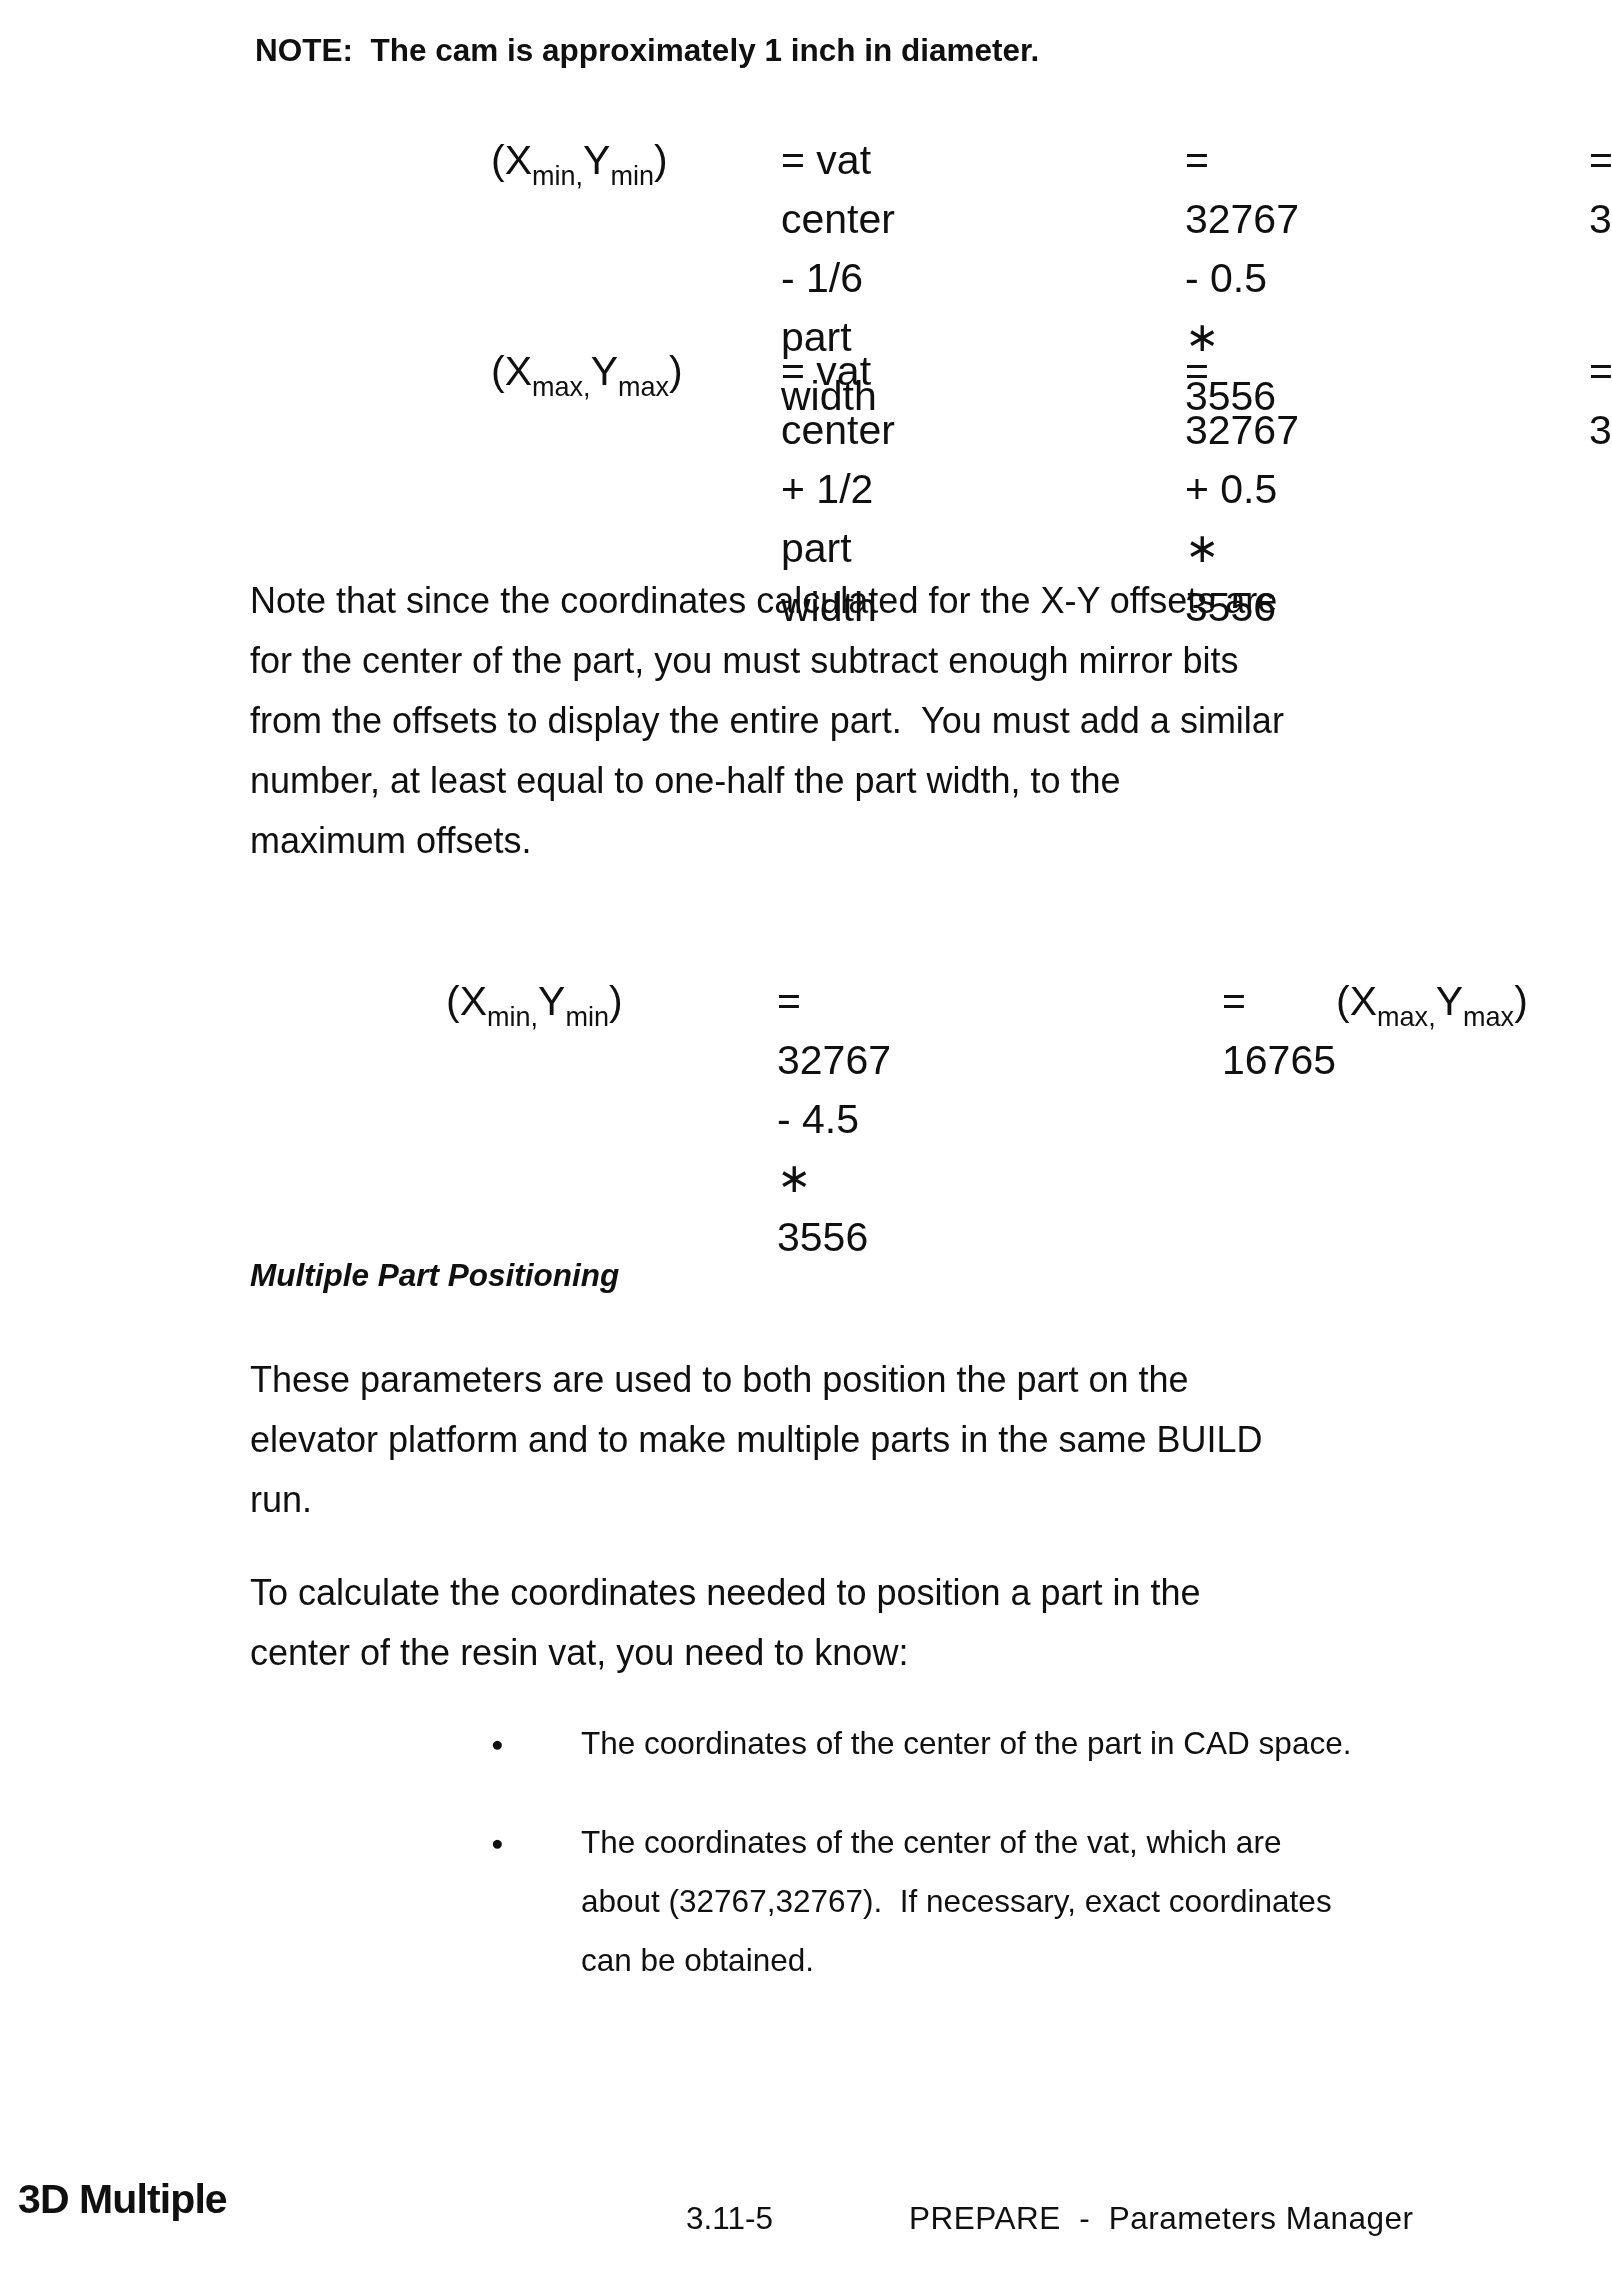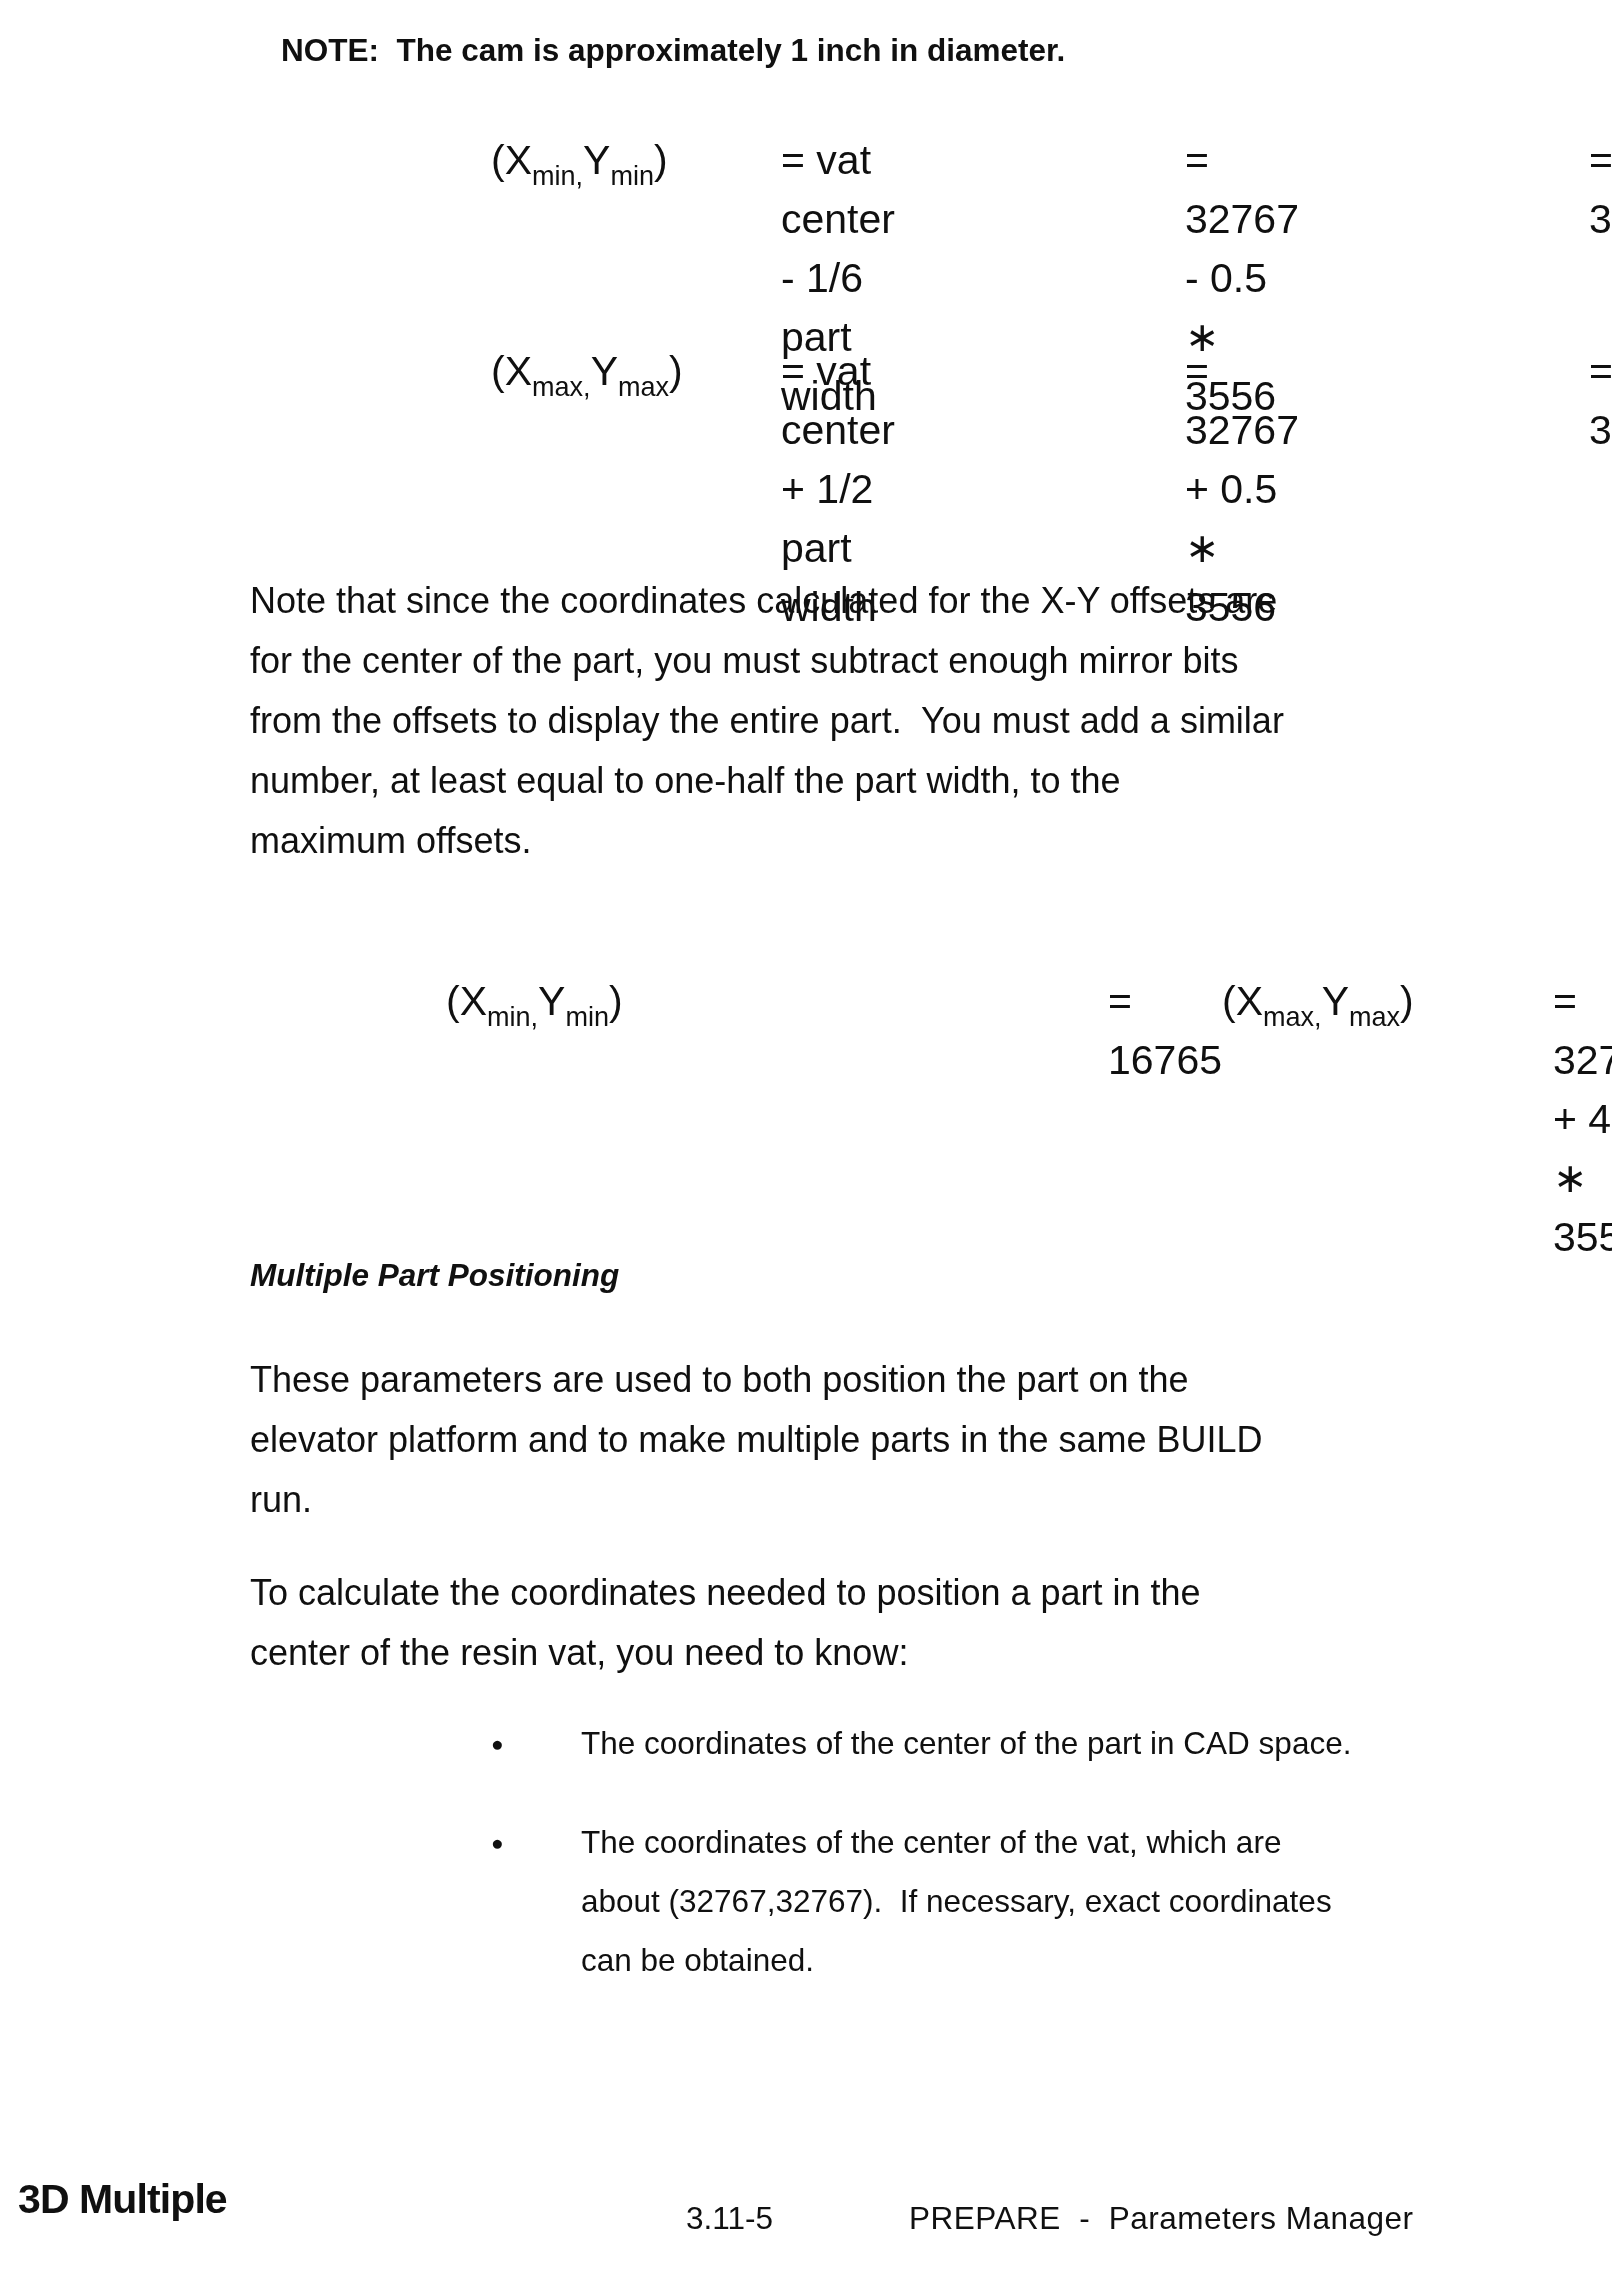--- a/index.html
+++ b/index.html
@@ -12,21 +12,20 @@
     font-family: "Liberation Sans", "DejaVu Sans", sans-serif;
     overflow: hidden;
   }
   .note {
     position: absolute;
     left: 255px;
     top: 32px;
     font-size: 31.5px;
     font-weight: 600;
     white-space: pre-wrap;
-    margin-left: 26px;
   }
   .eq-group {
     position: absolute;
     font-size: 41px;
     font-weight: 400;
     line-height: 59px;
     display: flex;
     flex-direction: row;
   }
   .eq-row { display: flex; }
@@ -131,20 +130,21 @@
   <div class="para" style="top:571px;">Note that since the coordinates calculated for the X-Y offsets are
 for the center of the part, you must subtract enough mirror bits
 from the offsets to display the entire part.  You must add a similar
 number, at least equal to one-half the part width, to the
 maximum offsets.</div>
 
 
   <div class="eq-group eq-surface" style="left:446px; top:972px; line-height:59px;">
     <div class="eq-row">
       <span class="eq-label-cell eq-label"><span>(X</span><sub>min,</sub><span>Y</span><sub>min</sub><span>)</span></span>
+      <span class="eq-expr">= 32767 - 4.5 ∗ 3556</span>
     </div>
     <div class="eq-row">
       <span class="eq-label-cell"></span>
       <span class="eq-expr">= 16765</span>
     </div>
     <div class="eq-row">
       <span class="eq-label-cell eq-label"><span>(X</span><sub>max,</sub><span>Y</span><sub>max</sub><span>)</span></span>
       <span class="eq-expr">= 32767 + 4.5 ∗ 3556</span>
     </div>
     <div class="eq-row">

